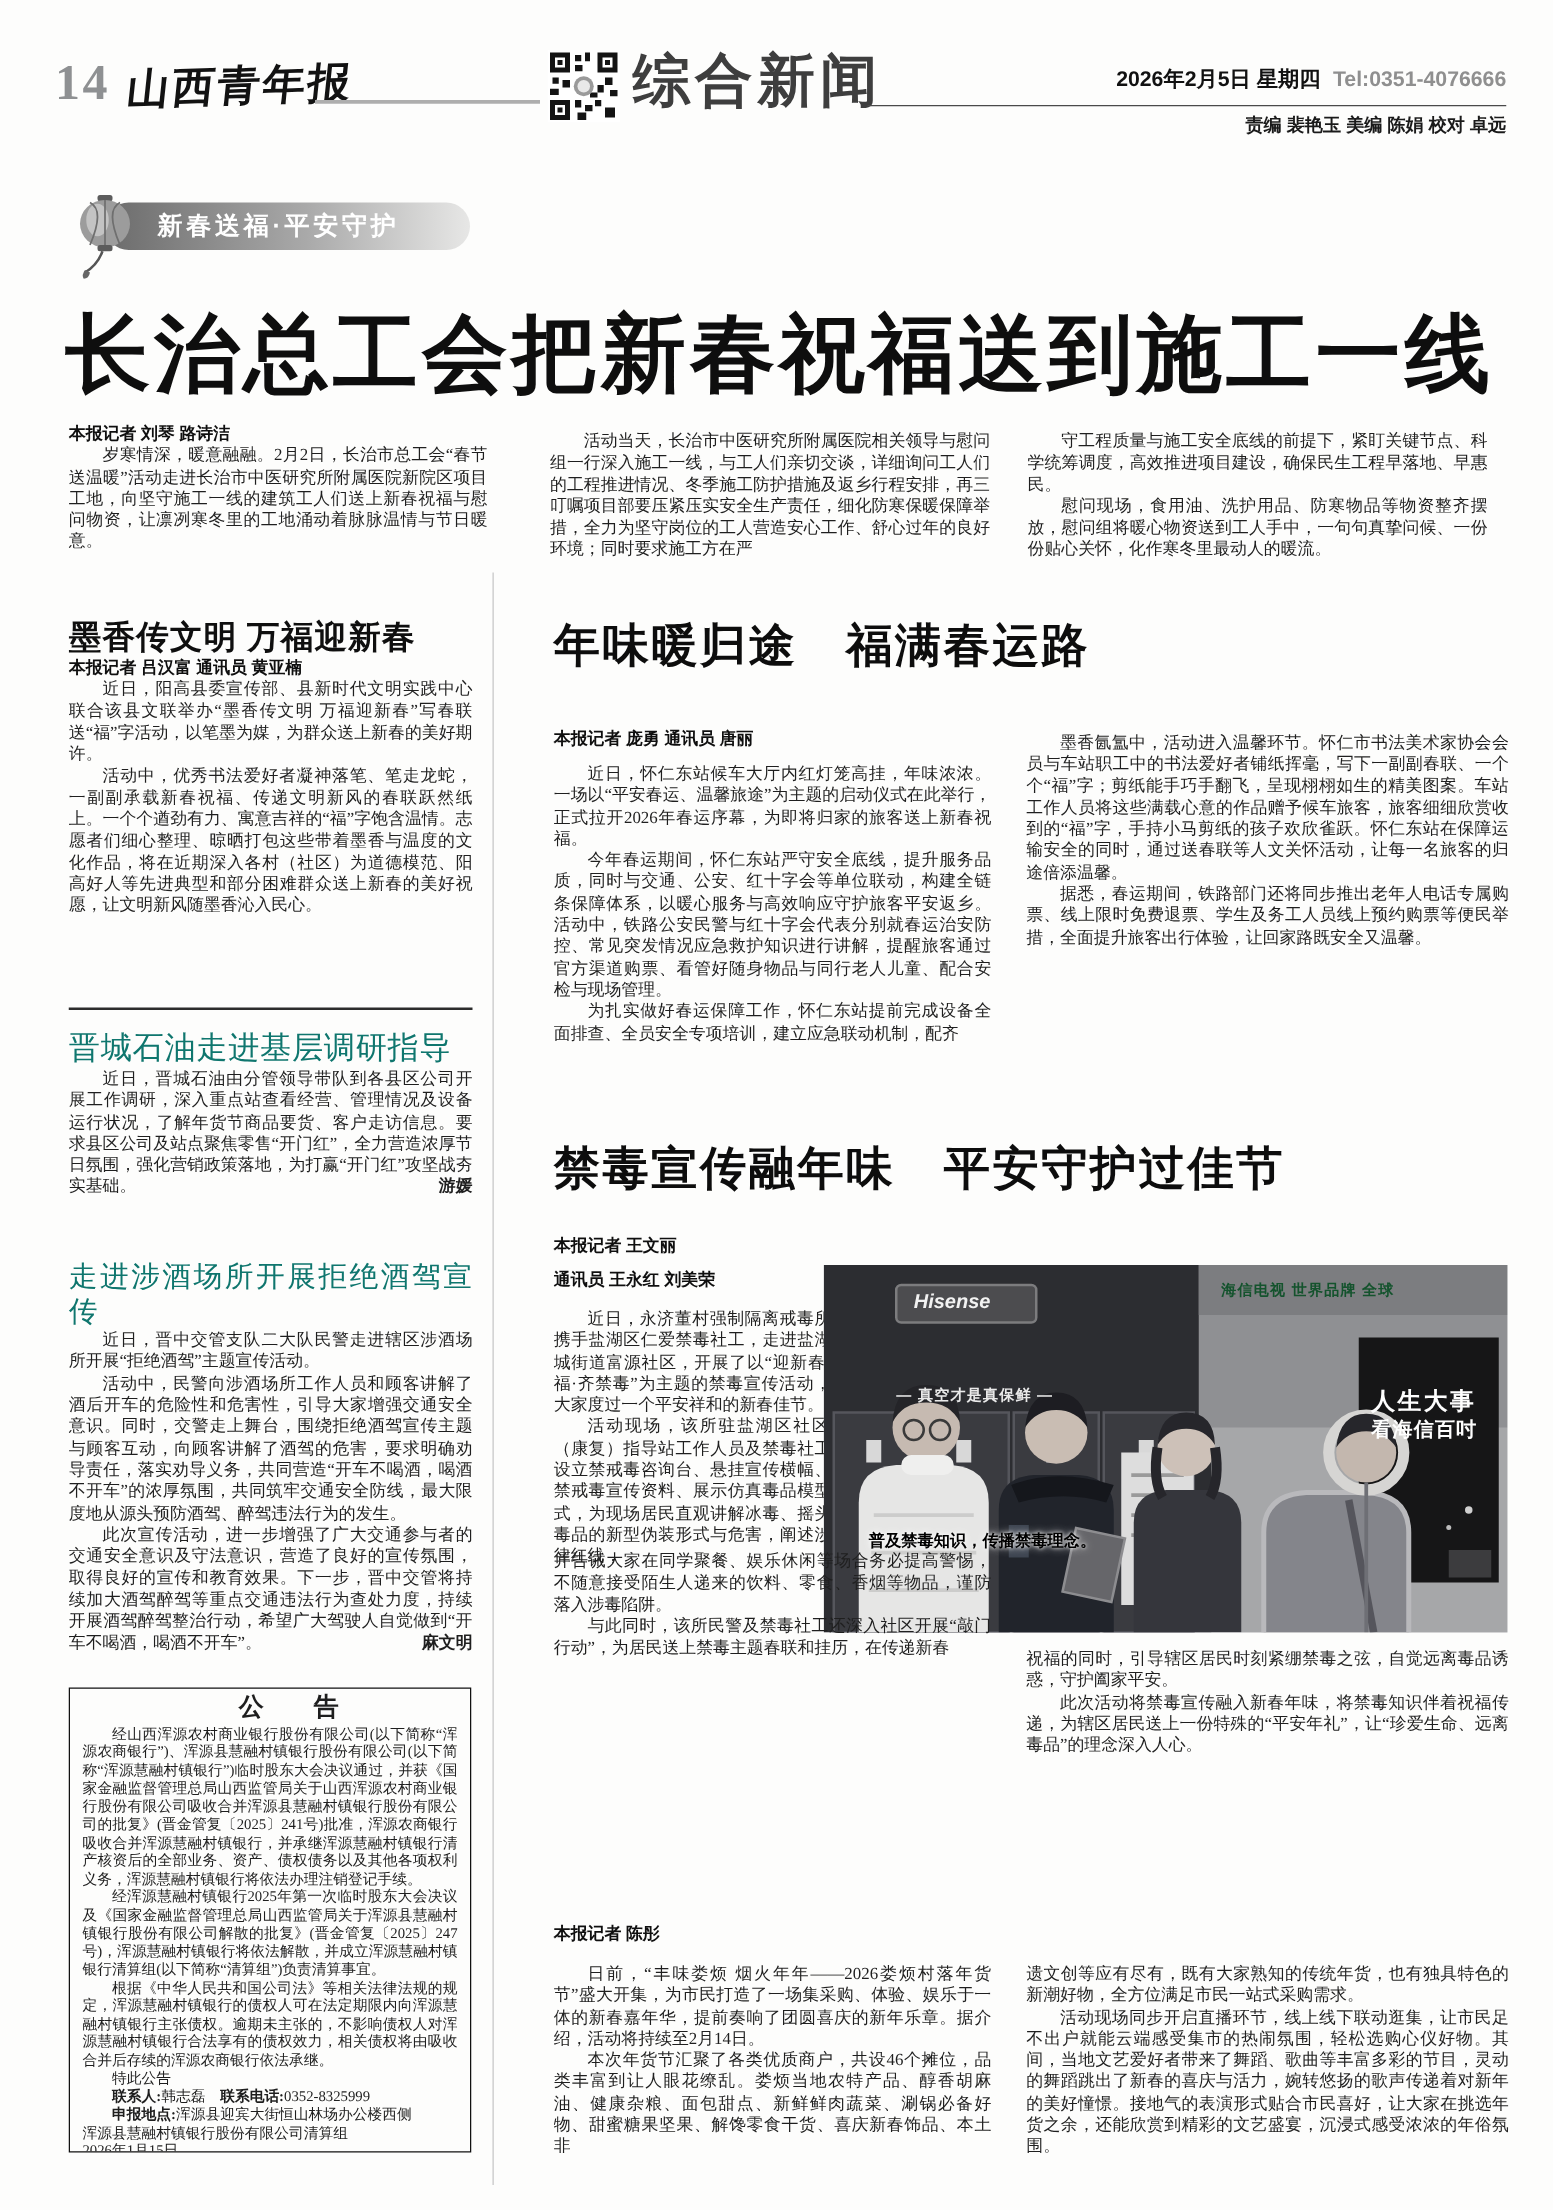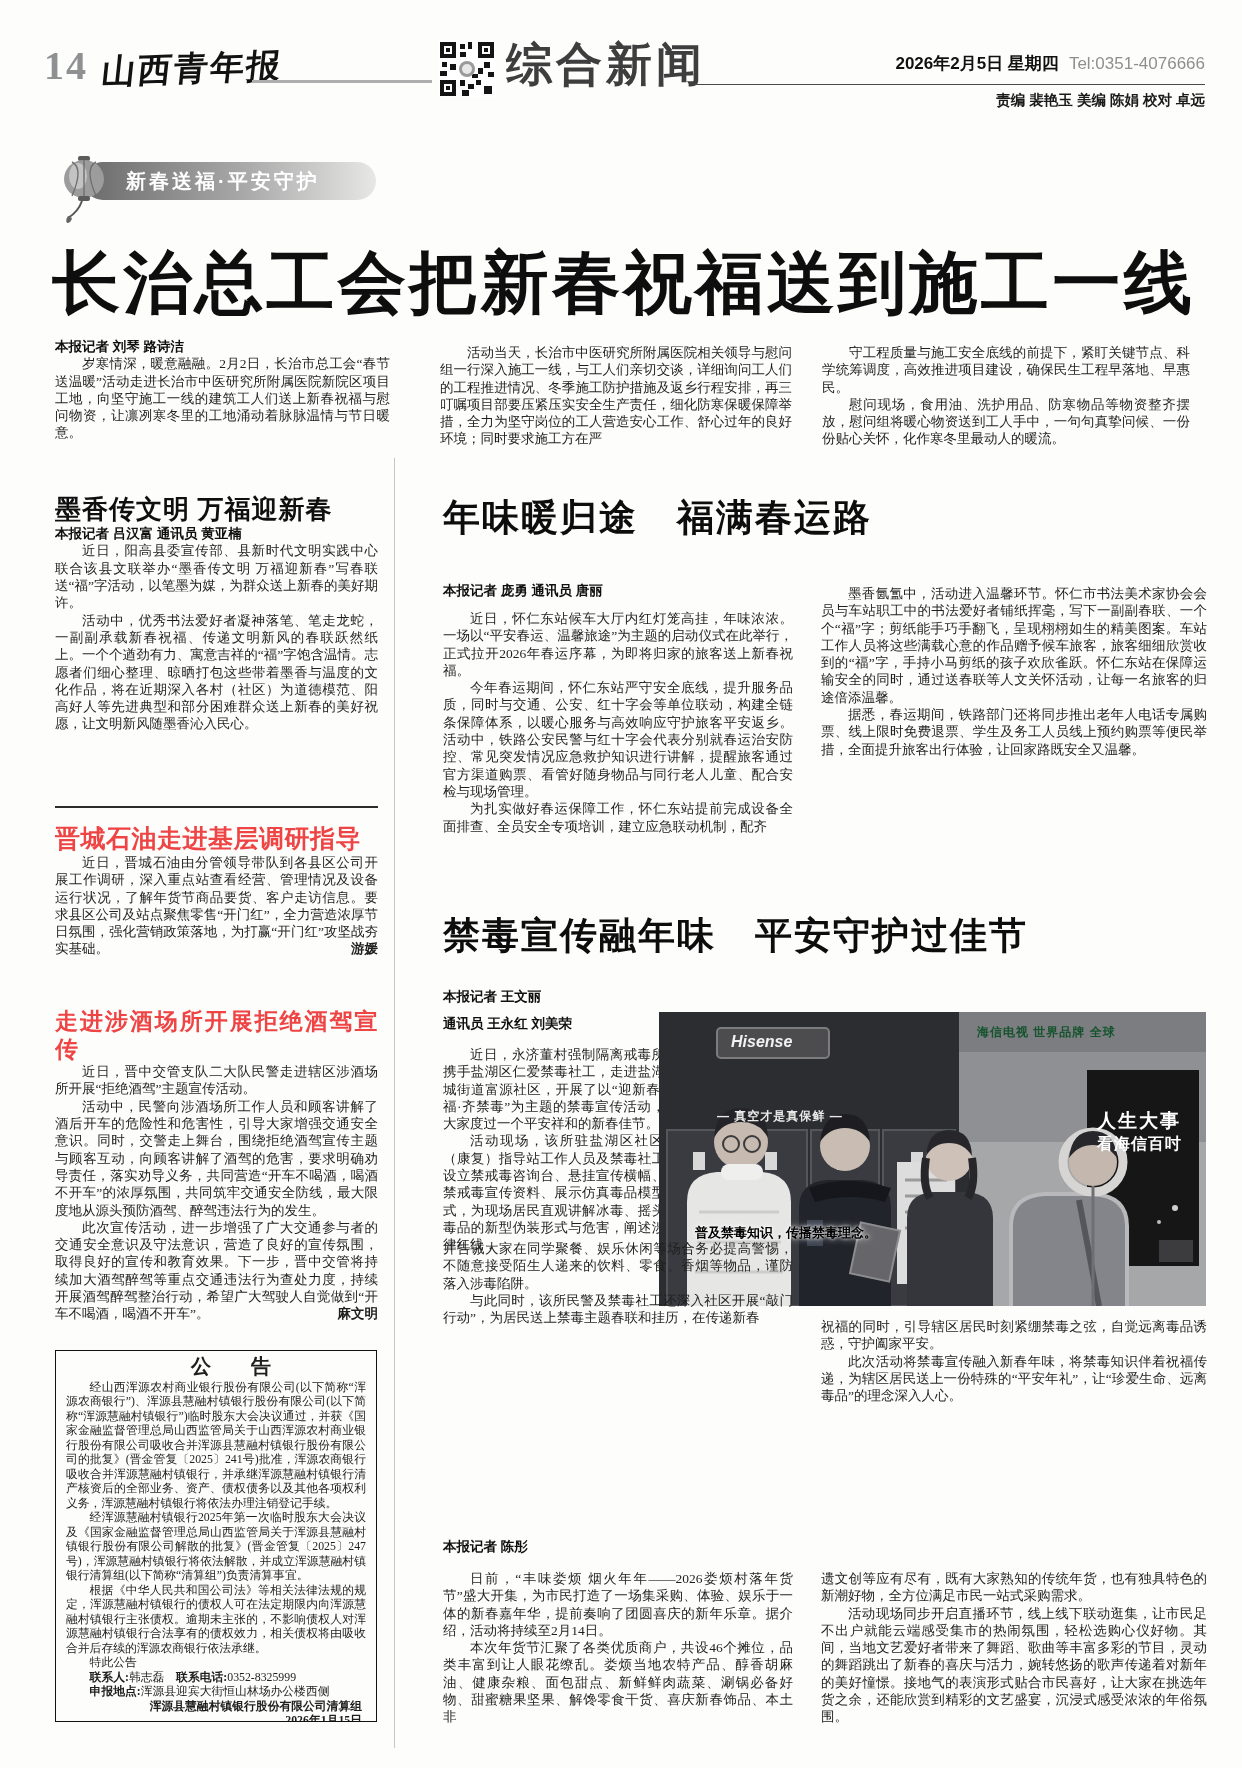--- a/index.html
+++ b/index.html
@@ -6,48 +6,48 @@
   #page{position:relative;width:1242px;height:1768px;background:#fdfdfc;overflow:hidden;
         font-family:"Liberation Serif","DejaVu Serif",serif;color:#1e1e1e;}
   .abs{position:absolute;}
   .sans{font-family:"Liberation Sans","DejaVu Sans",sans-serif;}
   
   .pagenum{font-size:40px;font-weight:900;color:#8e9092;letter-spacing:2px;}
   .masthead{font-size:34px;font-weight:900;color:#121212;transform:skewX(-8deg) rotate(-2deg);letter-spacing:2px;}
   .rule-left{background:#aeaeae;}
   .section-title{font-size:46px;font-weight:900;color:#3e3e3e;letter-spacing:4px;}
   .daterow{width:515px;text-align:right;font-size:17px;font-weight:700;color:#111;}
-  .daterow .tel{font-weight:400;color:#8f8f8f;margin-left:10px;margin-top:27px;}
+  .daterow .tel{font-weight:700;color:#8f8f8f;margin-left:10px;margin-top:27px;}
   .rule-right{background:#4a4a4a;}
   .editors{width:515px;text-align:right;font-size:14.5px;font-weight:700;color:#1a1a1a;}
   
   .badge-pill{height:38px;line-height:38px;width:250px;border-radius:20px;
     background:linear-gradient(90deg,#6b6b6b 0%,#a9a9a9 55%,#e7e7e6 100%);
     color:#fff;font-weight:700;font-size:20px;letter-spacing:3px;padding-left:42px;}
   
   .headline{font-size:68px;font-weight:900;color:#0e0e0e;line-height:1.15;
     text-align:justify;text-align-last:justify;height:90px;overflow:hidden;}
   
   .col{font-size:13.5px;line-height:17.3px;text-align:justify;color:#1f1f1f;overflow:hidden;}
   .col p{margin:0;text-indent:2em;}
   .col p.cont{text-indent:0;}
   .byline{font-weight:700;font-size:13.5px;color:#0f0f0f;margin:0 0 10px 0;text-indent:0 !important;}
   .t-md{font-size:26px;font-weight:900;color:#0f0f0f;letter-spacing:1px;margin:0 0 18px 0;text-indent:0 !important;line-height:1.2;}
-  .t-sm{font-size:23px;font-weight:700;color:#ef4444;letter-spacing:0.5px;margin:0 0 14px 0;text-indent:0 !important;line-height:1.2;}
+  .t-sm{font-size:23px;font-weight:400;color:#0f766e;letter-spacing:0.5px;margin:0 0 14px 0;text-indent:0 !important;line-height:1.2;}
   .t-big{font-size:37px;font-weight:900;color:#0d0d0d;letter-spacing:2px;line-height:1.2;}
   .sigline{text-align:right;font-weight:700;margin-top:-17.3px;}
   .hr2{background:#2c2c2c;}
   .vrule{background:#c6c6c6;}
   
   .notice{box-sizing:border-box;border:1.5px solid #111;padding:8px 10px;overflow:hidden;
     font-size:11.8px;line-height:14.5px;text-align:justify;}
   .notice .ntitle{text-align:center;font-size:20px;font-weight:900;letter-spacing:10px;margin:0 0 6px 0;}
   .notice p{margin:0;text-indent:2em;}
   .notice .nb{font-weight:700;}
-  .notice .nsign{text-align:right;font-weight:700;text-indent:0;padding-right:4px;}
+  .notice .nsign{font-weight:400;text-indent:0;padding-right:4px;}
   
   .photo{background:#b9babb;overflow:hidden;}
   .caption{position:absolute;left:36px;top:212px;font-weight:700;font-size:13px;color:#000000;
     font-family:"Liberation Sans","DejaVu Sans",sans-serif;
     text-shadow:0 0 3px rgba(255,255,255,.95),0 0 7px rgba(255,255,255,.85);}
 </style>
 </head>
 <body>
 
 <div id="page">

